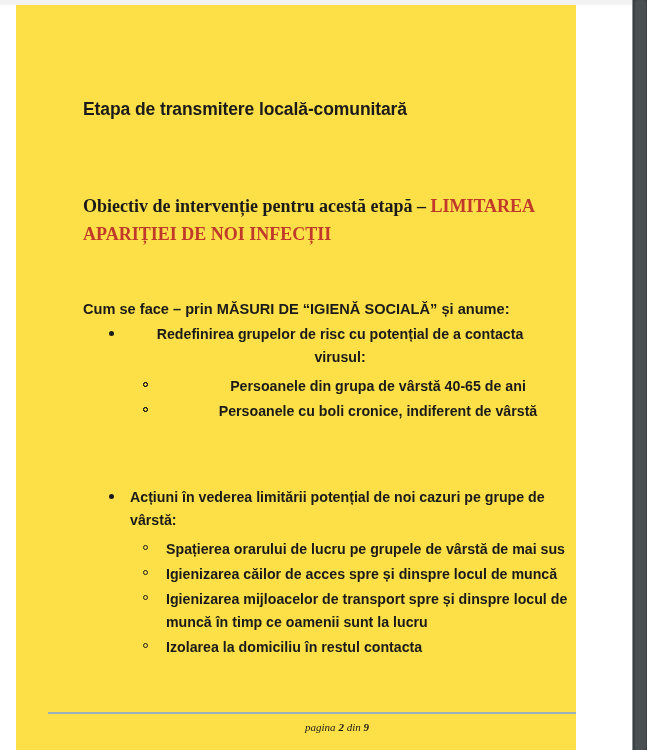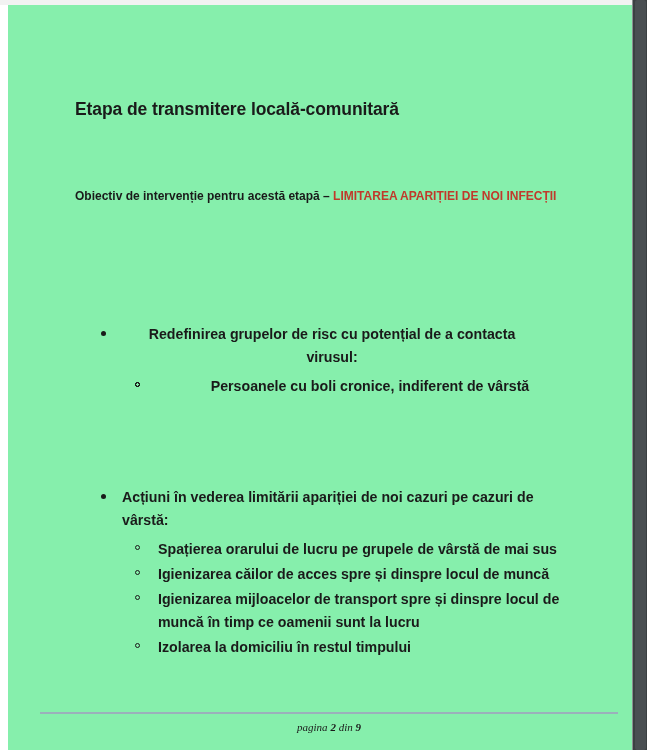--- a/index.html
+++ b/index.html
@@ -24,24 +24,24 @@
   }
   #top-edge-strip {
     position: absolute;
     top: 0; left: 0;
     width: 632px;
     height: 5px;
     background: #f2f2f2;
   }
   #document-scroll-area {
     position: absolute;
-    top: 5px; left: 8px;
-    width: 632px;
+    top: 5px; left: 16px;
+    width: 560px;
     height: 745px;
-    background: #86efac;
+    background: #fde047;
     overflow: hidden;
   }
   #vertical-scrollbar {
     position: absolute;
     top: 0; right: 0;
     width: 15px;
     height: 750px;
     background: #3b4042;
     border-left: 1px solid #8a8f91;
     box-sizing: border-box;
@@ -73,24 +73,25 @@
     color: #1a1a1a;
     letter-spacing: -0.1px;
     white-space: nowrap;
   }
 
   .objective-block {
     position: absolute;
     left: 67px;
     top: 170px;
     width: 520px;
-    font-size: 12px;
+    font-size: 18px;
     font-weight: bold;
     color: #1a1a1a;
     line-height: 1.55;
+    font-family: Liberation Serif, serif;
   }
   .objective-emphasis {
     color: #c0392b;
   }
 
   .method-line {
     position: absolute;
     left: 67px;
     top: 281px;
     font-size: 14.6px;
@@ -205,63 +206,68 @@
 
   <div id="document-scroll-area">
     <div id="page-content">
 
       <h1 class="doc-title">Etapa de transmitere locală-comunitară</h1>
 
       <p class="objective-block">
         <span>Obiectiv de intervenție pentru acestă etapă</span><span> – </span><span class="objective-emphasis">LIMITAREA APARIȚIEI DE NOI INFECȚII</span>
       </p>
 
+      <p class="method-line">Cum se face – prin MĂSURI DE “IGIENĂ SOCIALĂ” și anume:</p>
 
       <div class="bullet-section" id="bullet-section-1">
         <ul class="level-1">
           <li class="level-1-item">
             <span class="bullet-dot"></span>
             <span class="level-1-text">Redefinirea grupelor de risc cu potențial de a contacta virusul:</span>
             <ul class="level-2">
               <li class="level-2-item">
                 <span class="bullet-circle"></span>
               </li>
               <li class="level-2-item">
                 <span class="bullet-circle"></span>
+                <span class="level-2-text">Persoanele din grupa de vârstă 40-65 de ani</span>
+              </li>
+              <li class="level-2-item">
+                <span class="bullet-circle"></span>
               </li>
               <li class="level-2-item">
                 <span class="bullet-circle"></span>
                 <span class="level-2-text">Persoanele cu boli cronice, indiferent de vârstă</span>
               </li>
             </ul>
           </li>
         </ul>
       </div>
 
       <div class="bullet-section" id="bullet-section-2">
         <ul class="level-1">
           <li class="level-1-item">
             <span class="bullet-dot"></span>
-            <span class="level-1-text">Acțiuni în vederea limitării apariției de noi cazuri pe cazuri de vârstă:</span>
+            <span class="level-1-text">Acțiuni în vederea limitării potențial de noi cazuri pe grupe de vârstă:</span>
             <ul class="level-2">
               <li class="level-2-item">
                 <span class="bullet-circle"></span>
                 <span class="level-2-text">Spațierea orarului de lucru pe grupele de vârstă de mai sus</span>
               </li>
               <li class="level-2-item">
                 <span class="bullet-circle"></span>
                 <span class="level-2-text">Igienizarea căilor de acces spre și dinspre locul de muncă</span>
               </li>
               <li class="level-2-item">
                 <span class="bullet-circle"></span>
                 <span class="level-2-text">Igienizarea mijloacelor de transport spre și dinspre locul de muncă în timp ce oamenii sunt la lucru</span>
               </li>
               <li class="level-2-item">
                 <span class="bullet-circle"></span>
-                <span class="level-2-text">Izolarea la domiciliu în restul timpului</span>
+                <span class="level-2-text">Izolarea la domiciliu în restul contacta</span>
               </li>
             </ul>
           </li>
         </ul>
       </div>
 
       <div id="page-footer">
         <div id="footer-rule"></div>
         <div id="footer-page-indicator"><span>pagina </span><span class="page-num">2</span><span> din </span><span class="page-total">9</span></div>
       </div>

